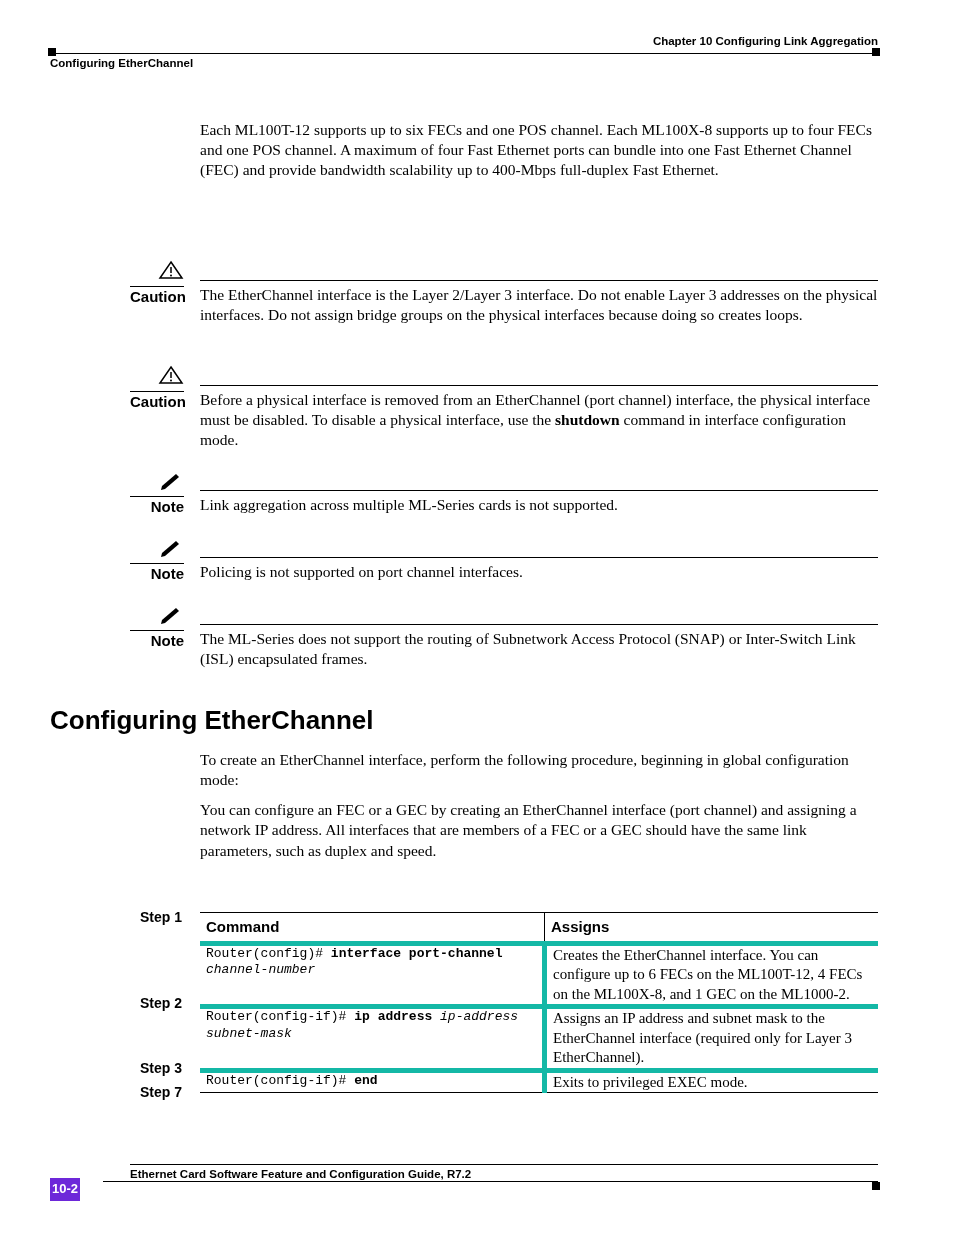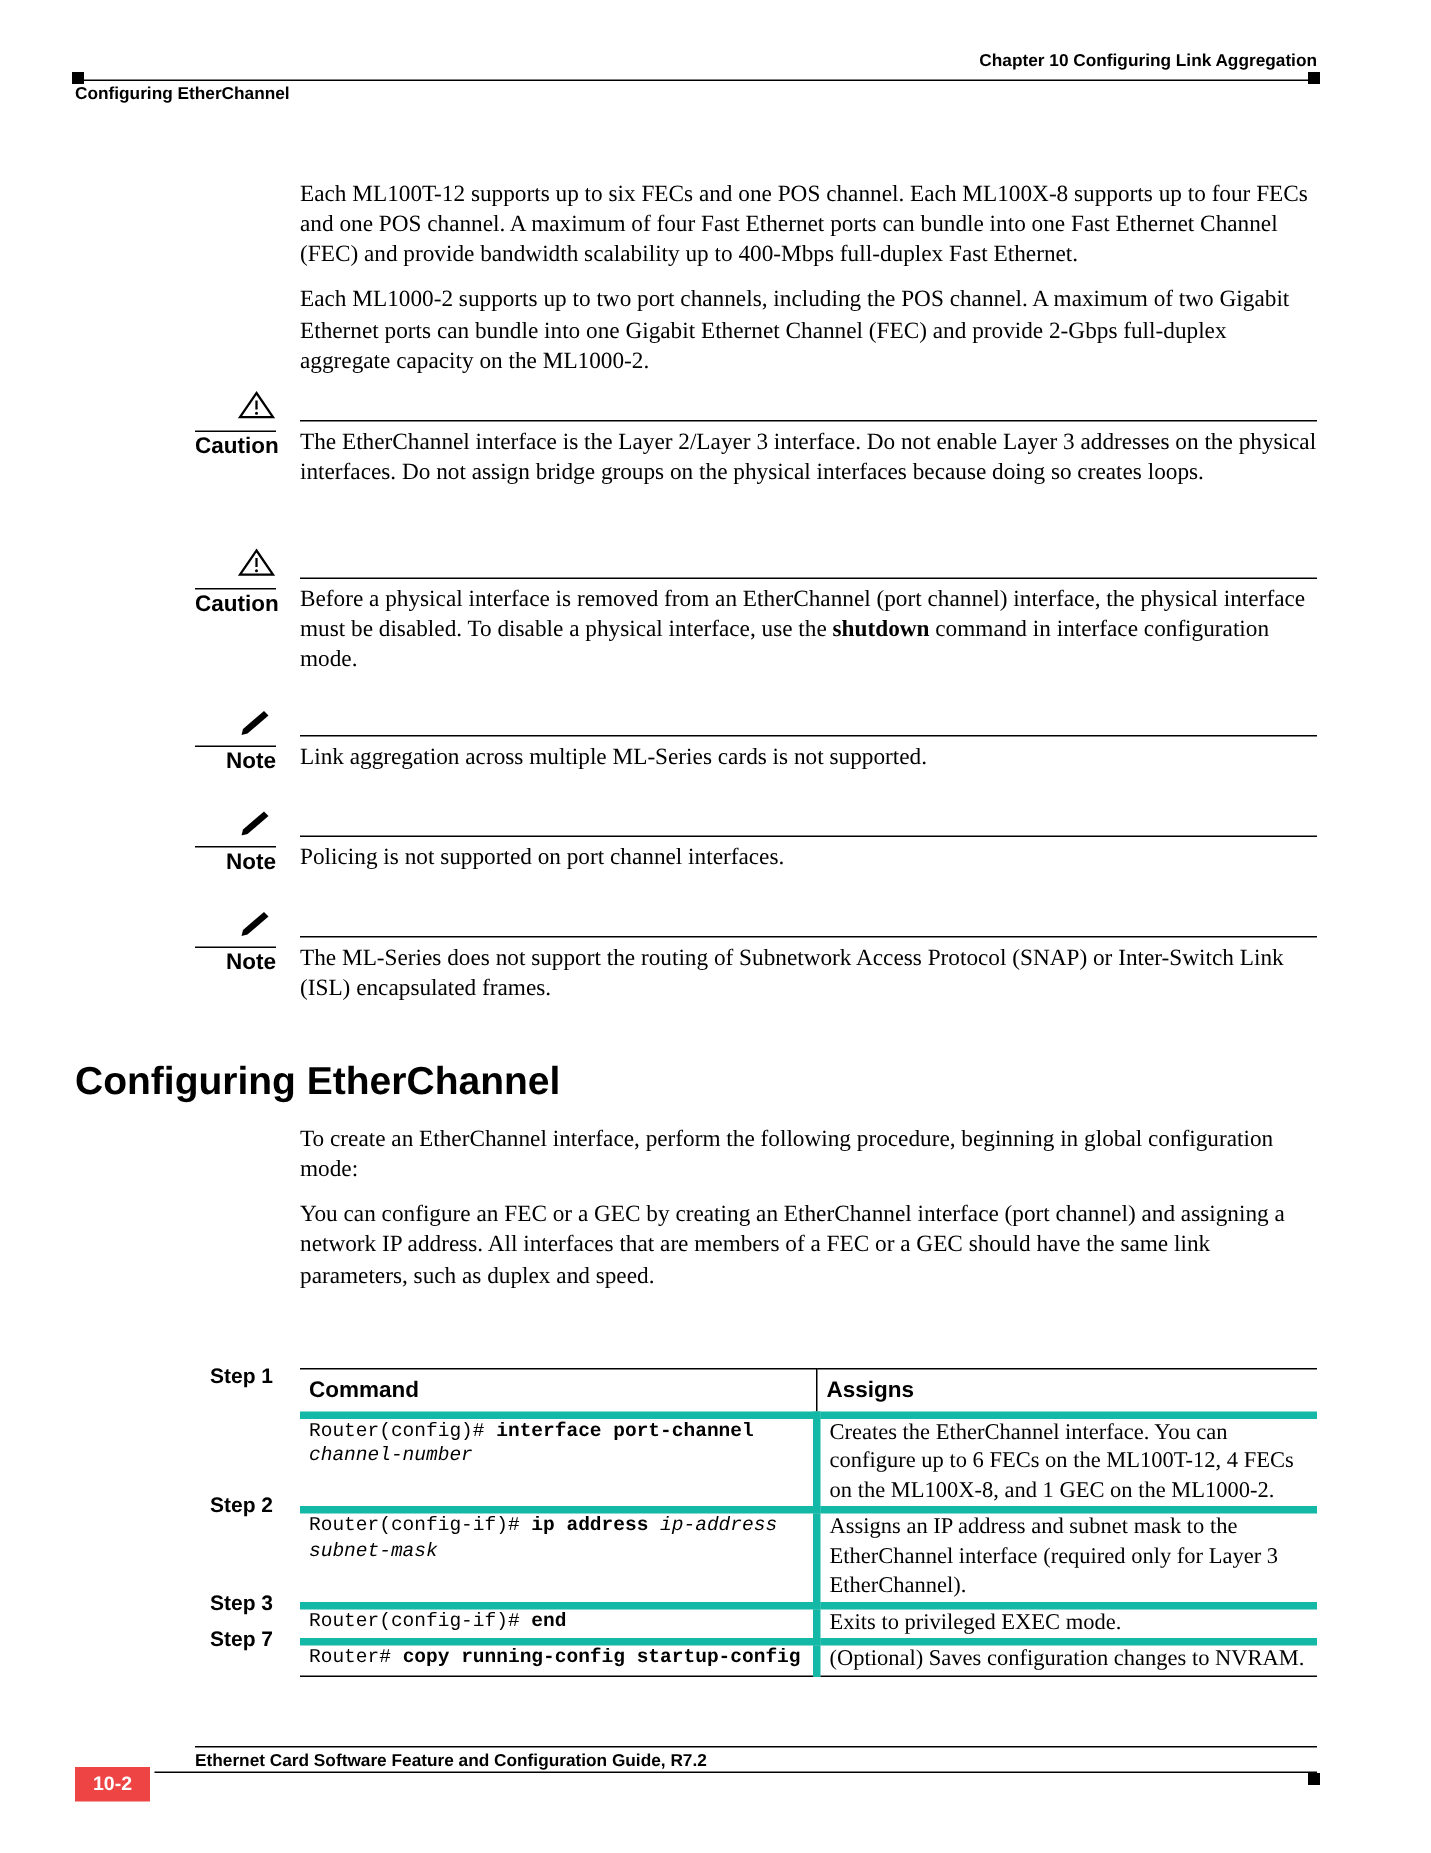--- a/index.html
+++ b/index.html
@@ -156,44 +156,43 @@
   .ftr-title {
     position: absolute;
     left: 130px;
     font-family: Arial, Helvetica, sans-serif;
     font-weight: bold;
     font-size: 11.5px;
   }
   .pagenum-box {
     position: absolute;
     left: 50px;
-    background: #ef4444;
+    background: #6d28d9;
     color: #fff;
     font-family: Arial, Helvetica, sans-serif;
     font-weight: bold;
     font-size: 13px;
-    padding: 3px 12px;
+    padding: 3px 2px;
   }
 </style>
 </head>
 <body>
 
 <div class="page">
 
   <div class="hdr">
     <div class="hdr-right">Chapter 10  Configuring Link Aggregation</div>
     <div class="hdr-rule"></div>
     <span class="hdr-sq-r"></span>
     <span class="hdr-sq-l"></span>
     <div class="hdr-left">Configuring EtherChannel</div>
   </div>
 
   <div class="content">
     <p class="para">Each ML100T-12 supports up to six FECs and one POS channel. Each ML100X-8 supports up to four FECs and one POS channel. A maximum of four Fast Ethernet ports can bundle into one Fast Ethernet Channel (FEC) and provide bandwidth scalability up to 400-Mbps full-duplex Fast Ethernet.</p>
-    <p class="para">Each ML1000-2 supports up to two port channels, including the POS channel. A maximum of two Gigabit Ethernet ports can bundle into one Gigabit Ethernet Channel (FEC) and provide 2-Gbps full-duplex aggregate capacity on the ML1000-2.</p>
   </div>
 
   <div class="callout" style="top:257px;">
     <div class="icon-area">
       <span class="caution-svg">
         <svg viewBox="0 0 26 20">
             <polygon points="13,2 24,18 2,18" fill="none" stroke="#000" stroke-width="1.5"></polygon>
             <line x1="13" y1="7" x2="13" y2="13" stroke="#000" stroke-width="1.5"></line>
             <circle cx="13" cy="15.5" r="1" fill="#000"></circle>
           </svg>
@@ -285,24 +284,20 @@
         <td class="purpose" style="border-right:none;">Creates the EtherChannel interface. You can configure up to 6 FECs on the ML100T-12, 4 FECs on the ML100X-8, and 1 GEC on the ML1000-2.</td>
       </tr>
       <tr>
         <td class="cmd" style="border-left:none;"><span>Router(config-if)# </span><span class="cmd-bold">ip address</span><span class="cmd-ital"> ip-address subnet-mask</span></td>
         <td class="purpose" style="border-right:none;">Assigns an IP address and subnet mask to the EtherChannel interface (required only for Layer 3 EtherChannel).</td>
       </tr>
       <tr>
         <td class="cmd" style="border-left:none;"><span>Router(config-if)# </span><span class="cmd-bold">end</span></td>
         <td class="purpose" style="border-right:none;">Exits to privileged EXEC mode.</td>
       </tr>
-      <tr>
-        <td class="cmd" style="border-left:none;"><span>Router# </span><span class="cmd-bold">copy running-config startup-config</span></td>
-        <td class="purpose" style="border-right:none;">(Optional) Saves configuration changes to NVRAM.</td>
-      </tr>
     </tbody>
   </table>
 
   <div class="step-label" style="top:908px;">Step 1</div>
   <div class="step-label" style="top:994px;">Step 2</div>
   <div class="step-label" style="top:1059px;">Step 3</div>
   <div class="step-label" style="top:1083px;">Step 7</div>
 
   <div class="ftr-rule" style="top:1164px;"></div>
   <div class="ftr-title" style="top:1167px;">Ethernet Card Software Feature and Configuration Guide, R7.2</div>

